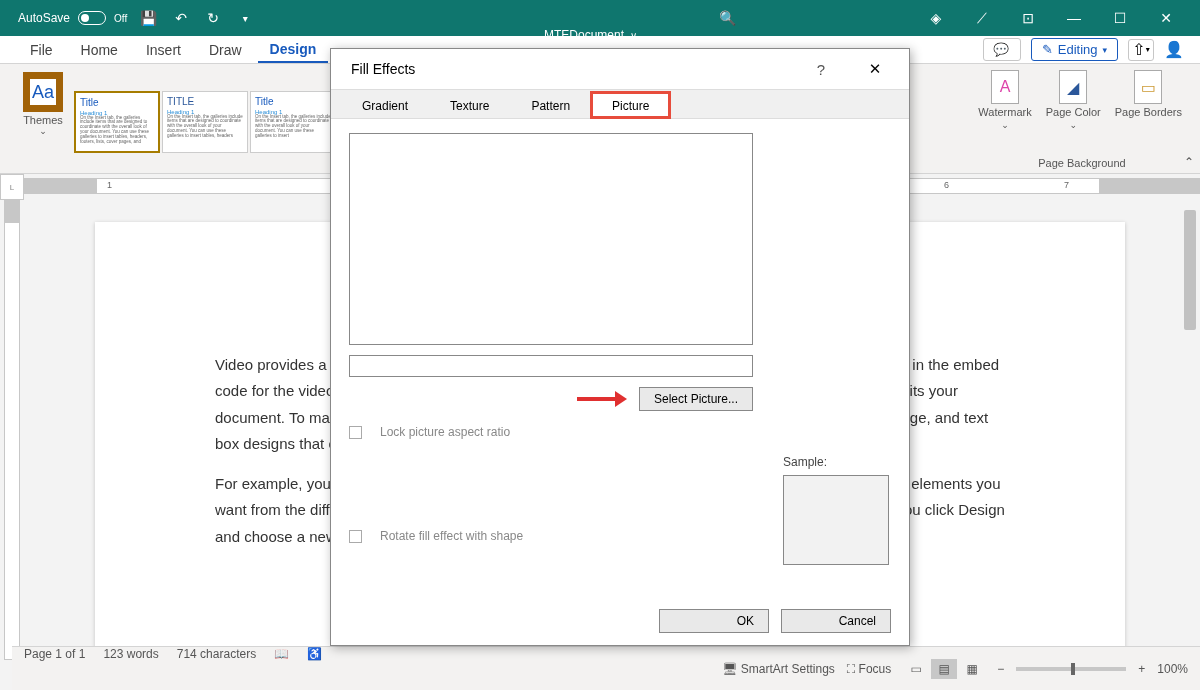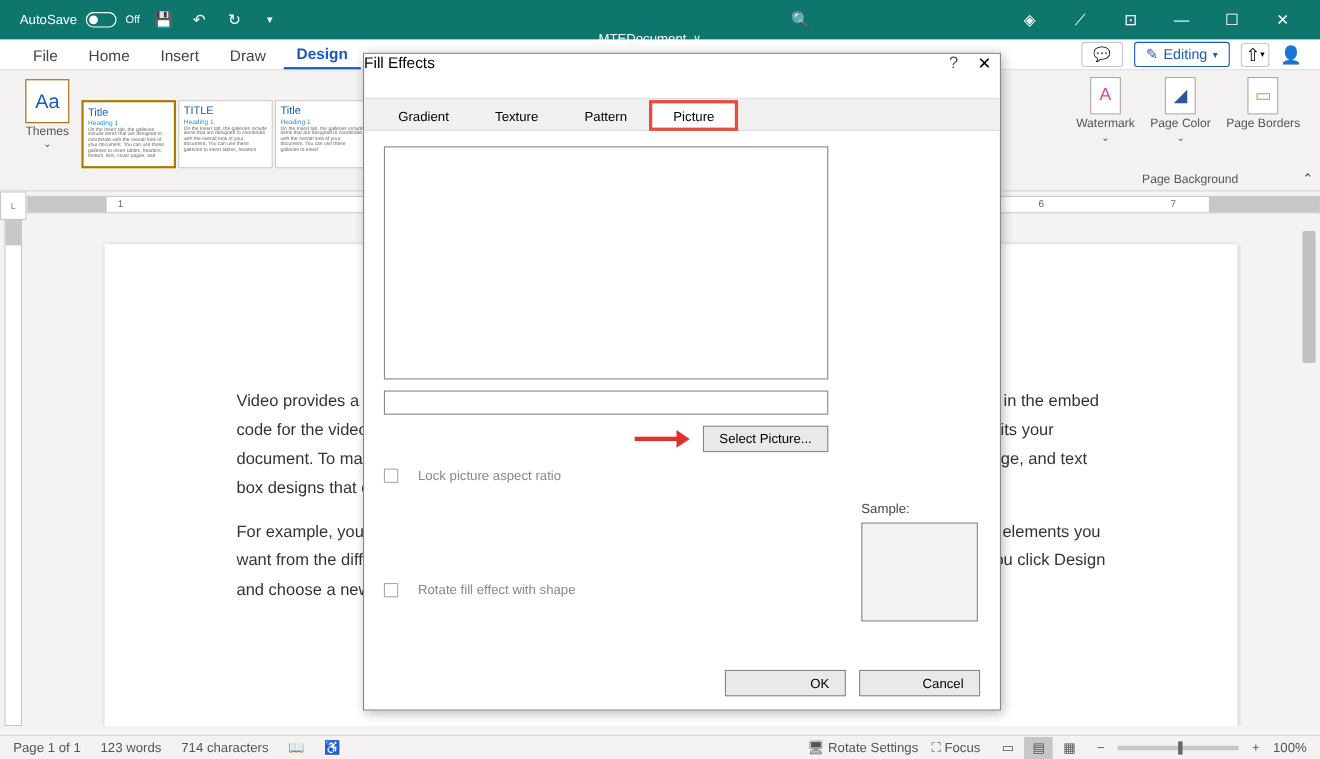--- a/index.html
+++ b/index.html
@@ -22,21 +22,21 @@
 .ribbon-tab { padding: 4px 12px; font-size: 14px; color: #444; cursor: pointer; }
 .ribbon-tab.active { color: #185abd; border-bottom: 2px solid #185abd; font-weight:600; }
 .ribbon-right { margin-left: auto; display: flex; align-items: center; gap: 10px; margin-right: 16px; }
 .btn-pill { border: 1px solid #c7c7c7; padding: 3px 10px; border-radius: 3px; display: flex; align-items: center; gap: 5px; font-size:13px; }
 .editing { border: 1px solid #185abd; color: #185abd; }
 .share-icon { width:26px; height:22px; border:1px solid #c7c7c7; border-radius:3px; display:flex; align-items:center; justify-content:center;}
 
 
 .ribbon { height: 110px; background: #f3f2f1; border-bottom: 1px solid #d4d4d4; display: flex; padding: 8px 18px 2px; position:relative;}
 .themes-group { display:flex; flex-direction:column; align-items:center; width:50px;}
-.themes-box { width:40px; height:40px; border:1px solid #a16207; background:#fff; display:flex; align-items:center; justify-content:center; font-size:18px; color:#185abd;}
+.themes-box { width:40px; height:40px; border:7px solid #a16207; background:#fff; display:flex; align-items:center; justify-content:center; font-size:18px; color:#185abd;}
 .ribbon-label { font-size:11px; color:#555; margin-top:2px;}
 .style-gallery { display:flex; gap:2px; margin-left:6px;align-items:center;}
 .style-card { width:86px; height:62px; border:1px solid #ccc; background:#fff; padding:4px; font-size:6px; overflow:hidden;}
 .style-card.sel { border:2px solid #a67c00;}
 .style-title { font-size:10px; color:#185abd;}
 .style-title.caps { color:#2b579a;}
 .style-h {font-size:6px; color:#2b8fd8; margin-top:2px;}
 .style-body {font-size:4.5px; color:#666; line-height:1.1;}
 .page-bg-group { position:absolute; right:18px; top:6px; display:flex; gap:14px; text-align:center;}
 .pbg-item { display:flex; flex-direction:column; align-items:center; font-size:11px; color:#555; gap:2px;}
@@ -54,31 +54,31 @@
 .doc-area { position:relative; height:460px; background:#f3f3f3; overflow:hidden;}
 .vruler { position:absolute; left:4px; top:0; width:16px; height:100%; background:#fff; border:1px solid #c7c7c7;}
 .vruler-dark { position:absolute; left:0; width:100%; background:#c7c7c7;}
 .page { position:absolute; left:95px; top:22px; width:1030px; height:600px; background:#fff; box-shadow:0 1px 4px rgba(0,0,0,0.2);}
 .page-text { position:absolute; left:120px; top:130px; width:790px; font-size:15px; color:#333; line-height:1.75;}
 .page-text p { margin-bottom:14px;}
 .scrollbar { position:absolute; right:2px; top:0; width:16px; height:100%; background:#f3f3f3;}
 .scroll-thumb { position:absolute; right:2px; width:12px; background:#c1c1c1; border-radius:2px;}
 
 
-.status-bar { position:absolute; bottom:0; left:0; right:0; height:22px; background:#f3f2f1; border-top:1px solid #d4d4d4; display:flex; align-items:center; font-size:12px; color:#555; padding:0 12px; gap:18px;}
+.status-bar { position:absolute; bottom:0; left:12px; right:0; height:44px; background:#f3f2f1; border-top:1px solid #d4d4d4; display:flex; font-size:12px; color:#555; padding:0 12px; gap:18px;}
 .status-right { margin-left:auto; display:flex; align-items:center; gap:12px;}
 .view-btns { display:flex; gap:2px;}
 .view-btn { width:26px; height:20px; border:1px solid transparent; display:flex; align-items:center; justify-content:center;}
 .view-btn.active { background:#c7c7c7;}
 .zoom-slider { width:110px; height:4px; background:#c7c7c7; position:relative;}
 .zoom-knob { position:absolute; left:50%; top:-4px; width:4px; height:12px; background:#666;}
 
 
 .dialog { position:absolute; left:330px; top:48px; width:580px; height:598px; background:#fff; border:1px solid #888; box-shadow:2px 2px 10px rgba(0,0,0,0.3); z-index:100;}
-.dlg-title { height:40px; display:flex; align-items:flex-start; padding:0 0; font-size:14px;}
+.dlg-title { height:40px; display:flex; align-items:center; padding:0 20px; font-size:14px;gap:26px;}
 .dlg-title-txt { flex:1;}
 .dlg-help { width:28px; text-align:center; color:#555; font-size:15px; cursor:pointer;}
 .dlg-close { width:28px; text-align:center; font-size:15px; cursor:pointer;}
 .dlg-tabs { height:30px; background:#f0f0f0; border-top:1px solid #ddd; border-bottom:1px solid #ddd; display:flex; padding-left:10px;}
 .dlg-tab { padding:6px 20px; font-size:12px; border:1px solid transparent; margin-top:2px; cursor:pointer;}
 .dlg-tab.active { background:#fff; border:1px solid #ccc; border-bottom:1px solid #fff;}
 .dlg-tab.highlighted { outline:3px solid #e74c3c; outline-offset:-2px;}
 .dlg-body { padding:14px 18px; position:relative; height:calc(100% - 110px);}
 .fld-label { font-size:12px; color:#444; margin-bottom:6px;}
 .pic-preview { width:404px; height:212px; border:1px solid #888; background:#fff; margin-bottom:10px;}
@@ -218,21 +218,21 @@
   </div>
 </div>
 
 <div class="status-bar">
   <span>Page 1 of 1</span>
   <span>123 words</span>
   <span>714 characters</span>
   <span>📖</span>
   <span>♿</span>
   <div class="status-right">
-    <span>🖥 <span>Rotate Settings</span></span>
+    <span>🖥 <span>SmartArt Settings</span></span>
     <span>⛶ <span>Focus</span></span>
     <div class="view-btns">
       <div class="view-btn">▭</div>
       <div class="view-btn active">▤</div>
       <div class="view-btn">▦</div>
     </div>
     <span>−</span>
     <div class="zoom-slider">
         <div class="zoom-knob"></div>
       </div>

